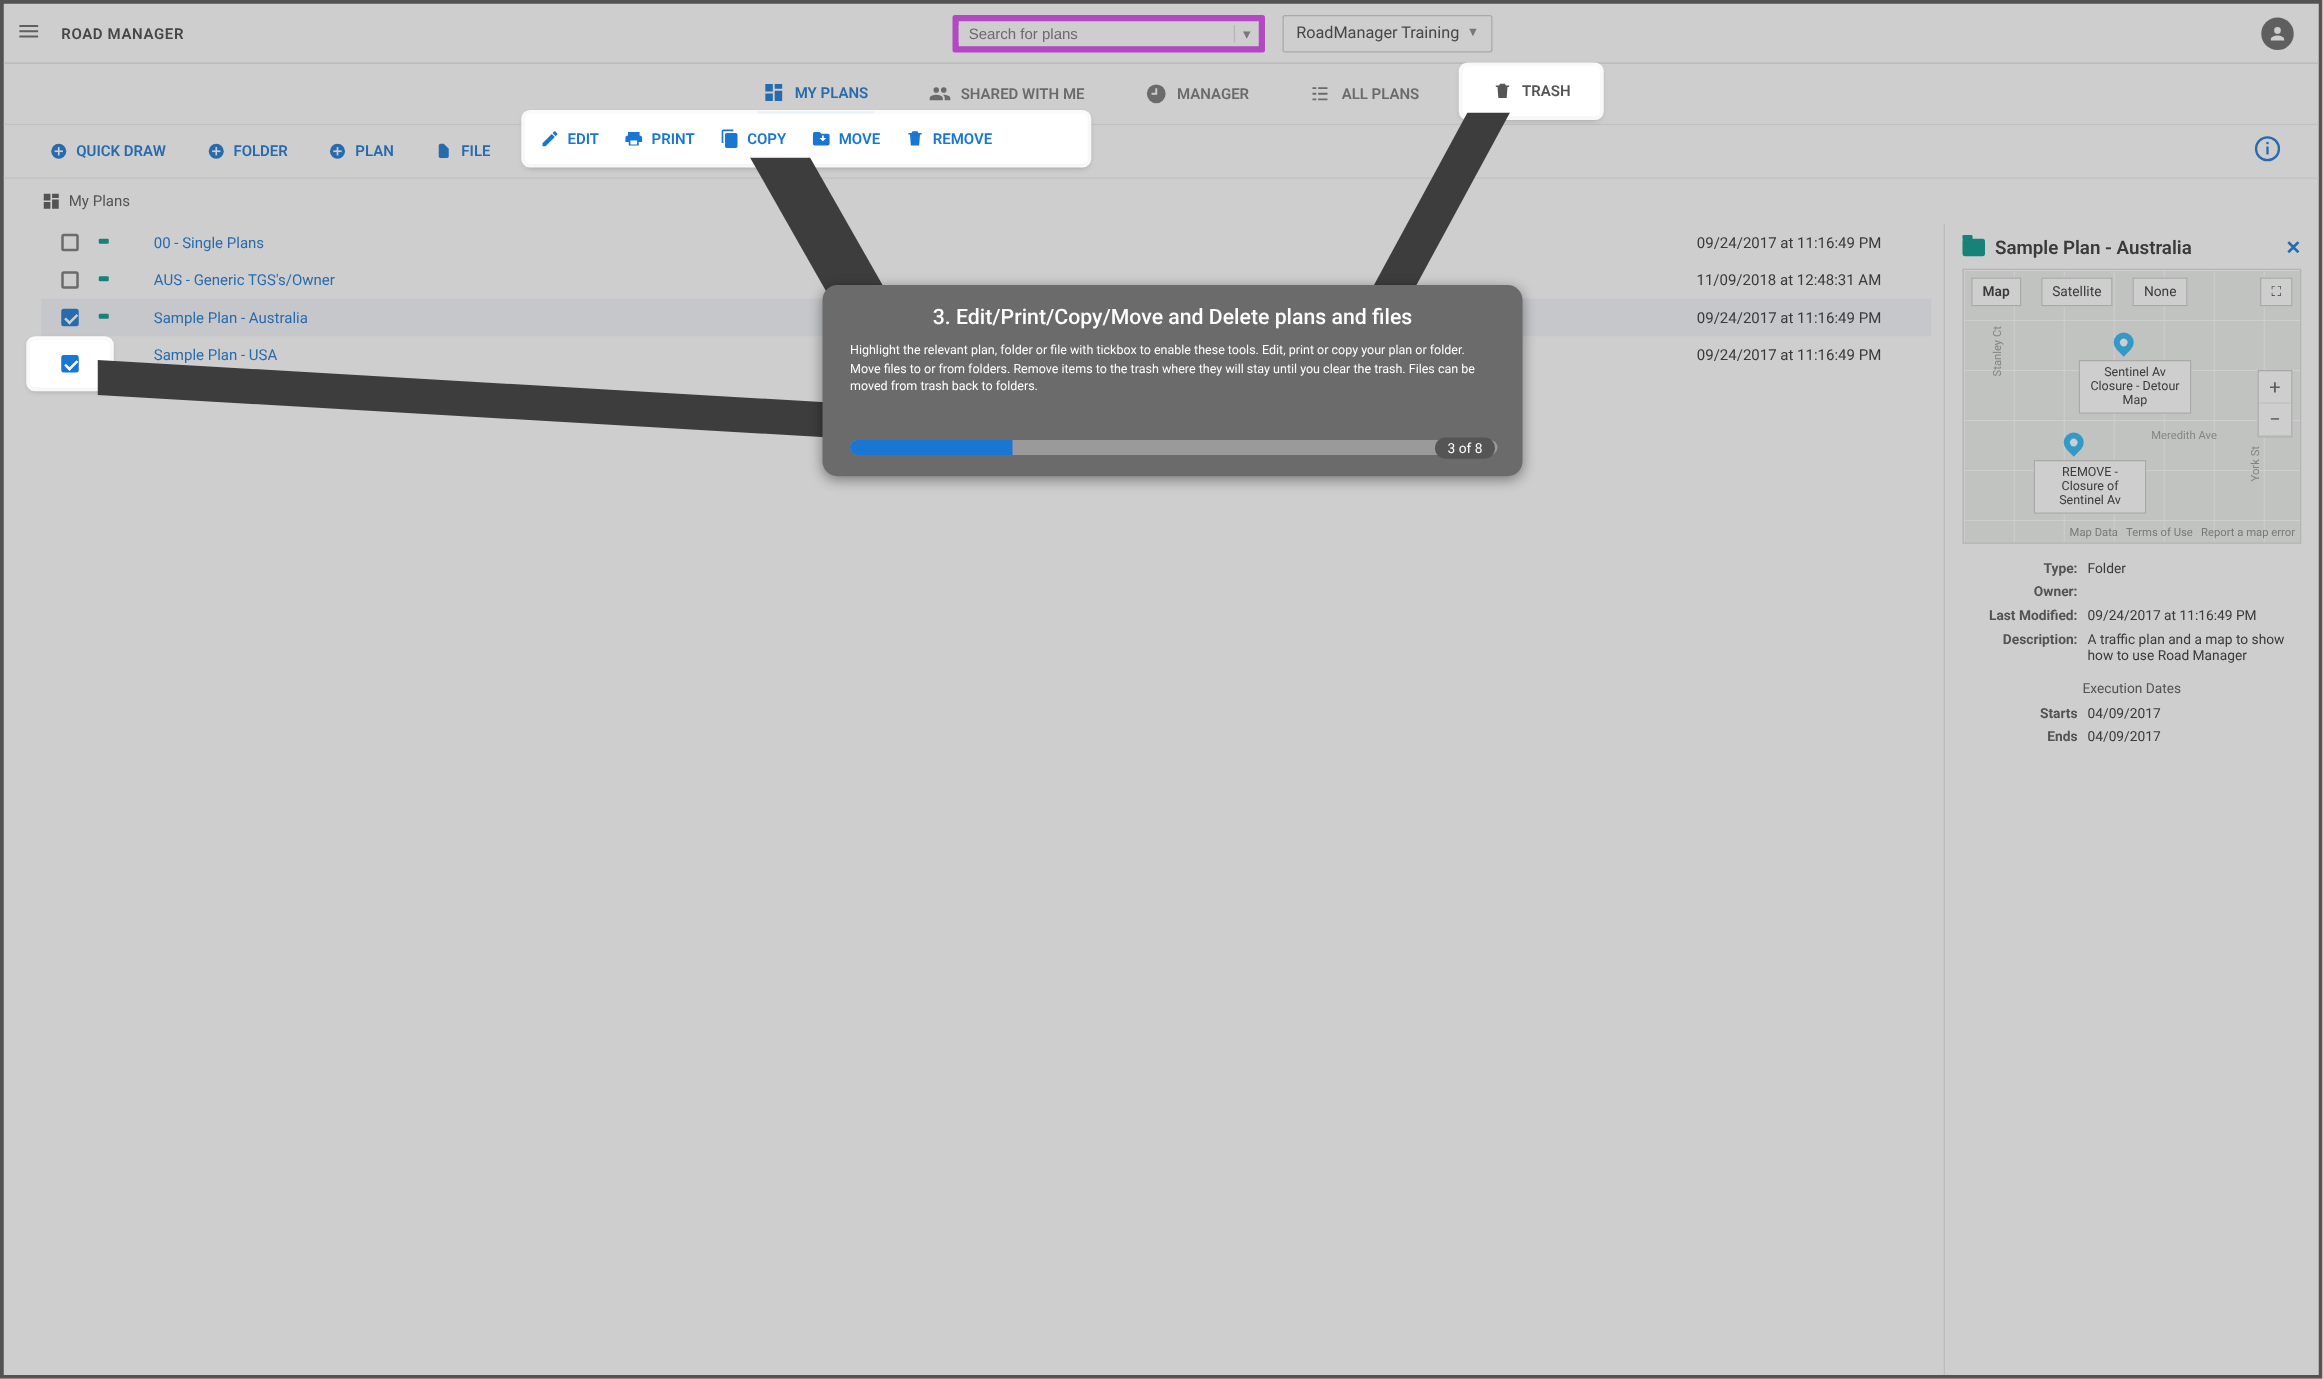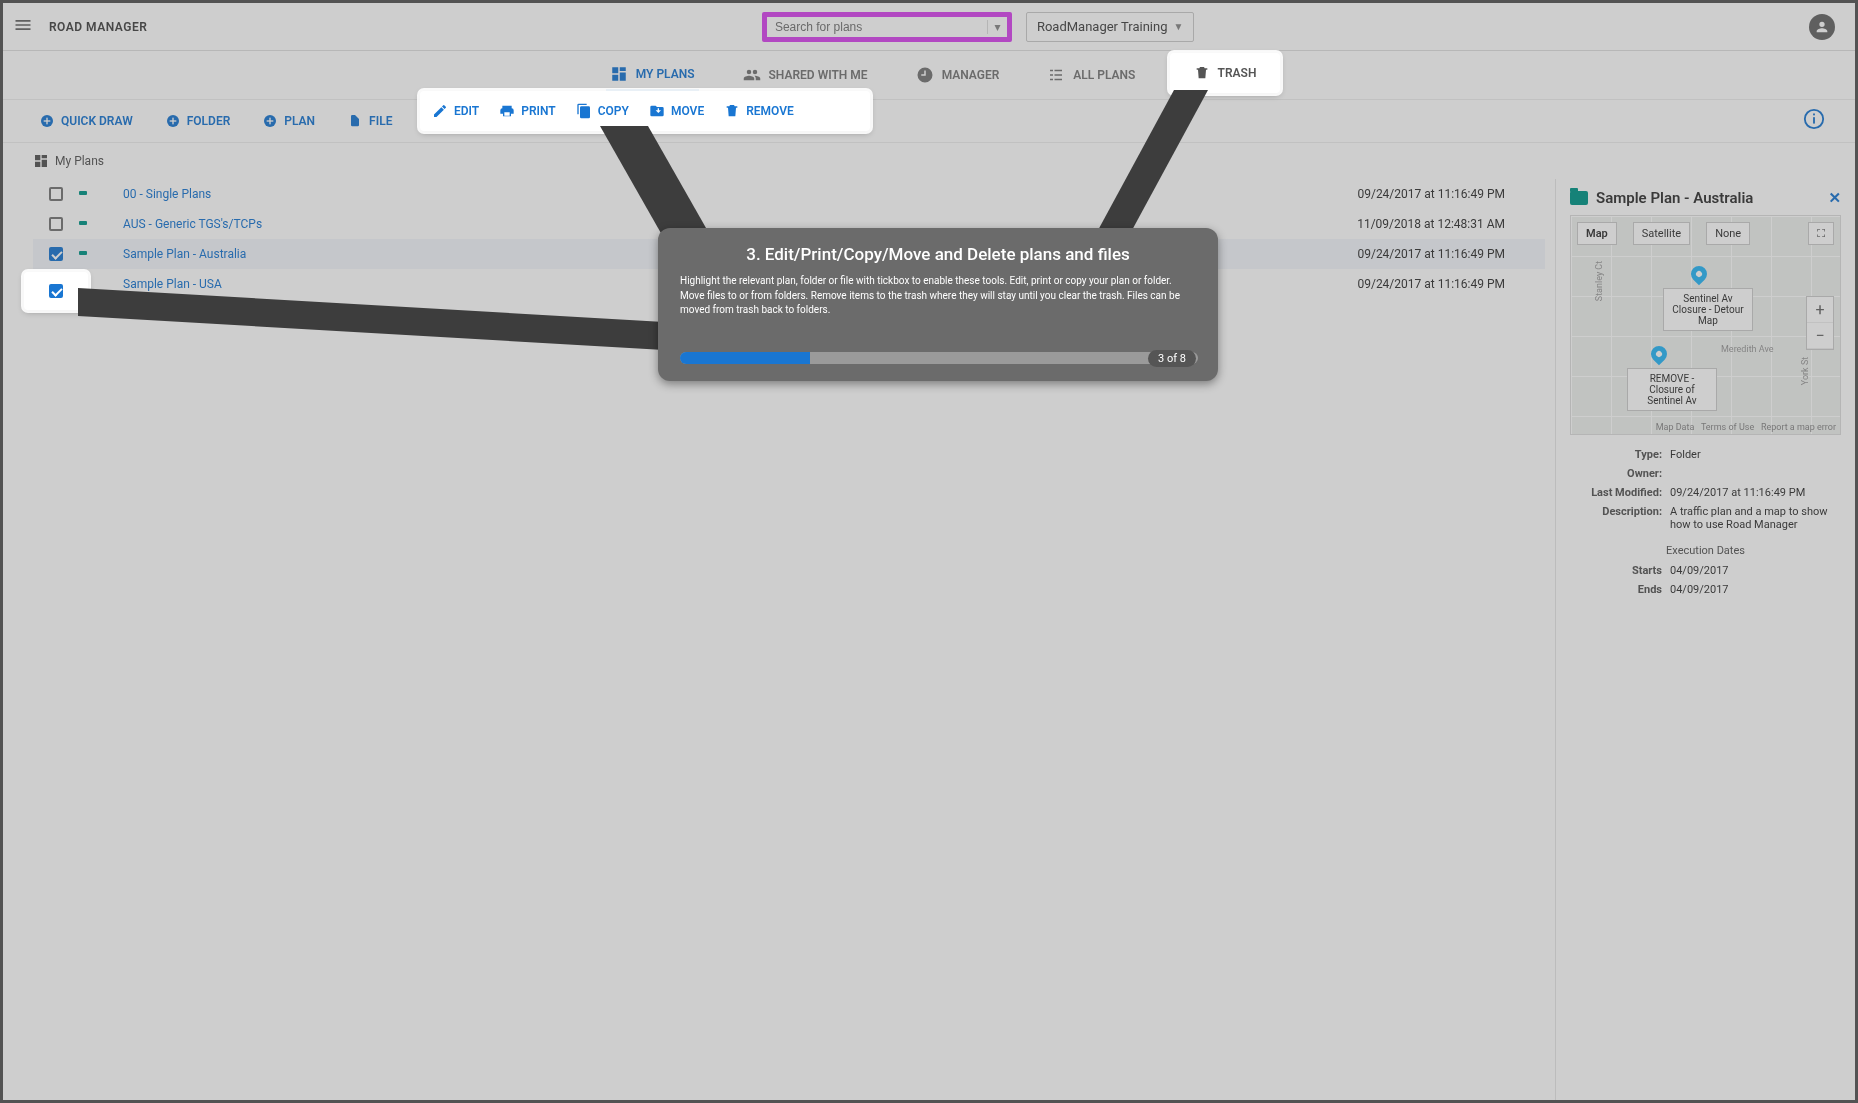--- a/index.html
+++ b/index.html
@@ -286,21 +286,21 @@
             <div class="col-folder"><span class="folder-ic"></span></div>
             <div class="col-name name">00 - Single Plans</div>
             <div class="col-owner"></div>
             <div class="col-mod">09/24/2017 at 11:16:49 PM</div>
           </div>
           <div class="row">
             <div class="col-chk">
               <span class="checkbox "></span>
             </div>
             <div class="col-folder"><span class="folder-ic"></span></div>
-            <div class="col-name name">AUS - Generic TGS's/TCPs</div>
+            <div class="col-name name">AUS - Generic TGS's/Owner</div>
             <div class="col-owner"></div>
             <div class="col-mod">11/09/2018 at 12:48:31 AM</div>
           </div>
           <div class="row sel">
             <div class="col-chk">
               <span class="checkbox checked"></span>
             </div>
             <div class="col-folder"><span class="folder-ic"></span></div>
             <div class="col-name name">Sample Plan - Australia</div>
             <div class="col-owner"></div>

